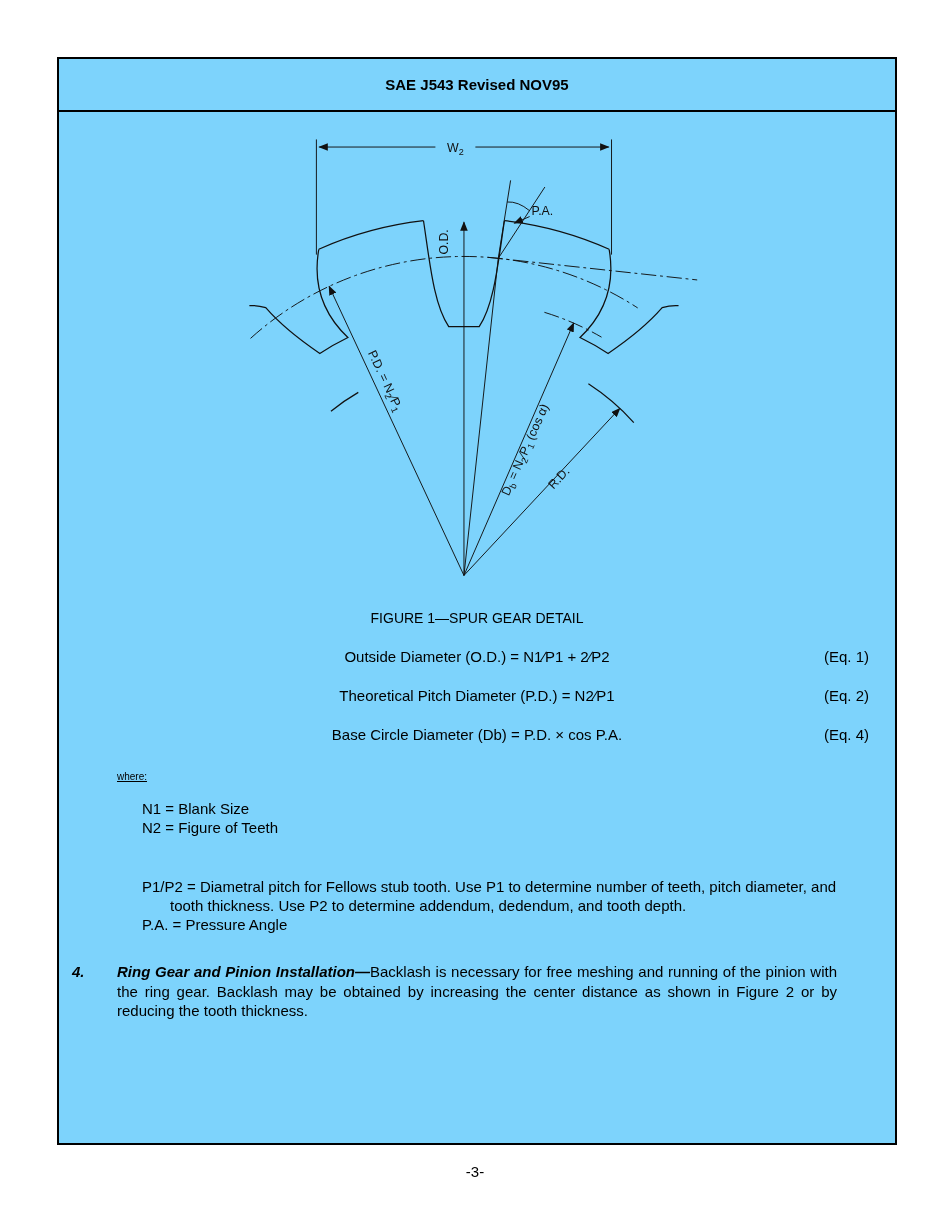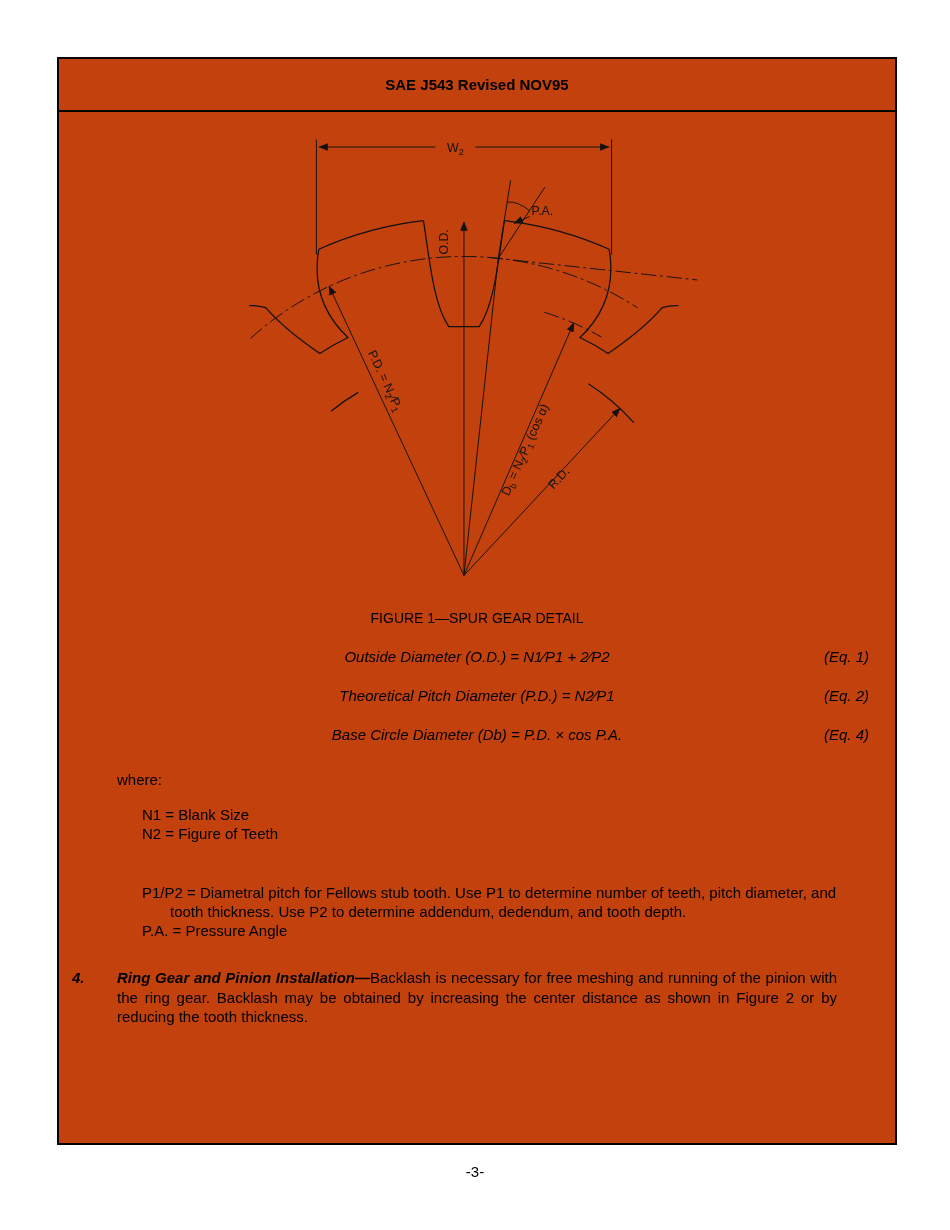--- a/index.html
+++ b/index.html
@@ -8,37 +8,37 @@
     background: #ffffff;
     font-family: "Liberation Sans", sans-serif;
     color: #000;
     position: relative;
   }
   .frame {
     position: absolute;
     left: 57px; top: 57px;
     width: 836px; height: 1084px;
     border: 2px solid #000;
-    background: #c2410c;
+    background: #7dd3fc;
   }
   .doc-header {
     height: 51px;
     border-bottom: 2px solid #000;
     display: flex; align-items: center; justify-content: center;
     font-weight: bold; font-size: 15px;
   }
   .figure-area { margin-top: 16px; display: flex; justify-content: center; padding-left: 12px; }
   .caption { text-align: center; font-size: 14px; margin-top: 6px; }
   .equations { margin-top: 10px; padding: 0 26px; }
   .eq-row {
     position: relative; text-align: center;
-    font-size: 15px; margin: 22px 0; font-style: italic;
+    font-size: 15px; margin: 22px 0;
   }
   .eq-tag { position: absolute; right: 0; top: 0; }
-  .where { margin: 28px 0 0 58px; font-size: 15px; }
+  .where { margin: 28px 0 0 58px; font-size: 10px; text-decoration: underline; }
   .definitions { margin: 17px 58px 0 83px; font-size: 15px; }
   .def-item { line-height: 19px; }
   .def-hanging { padding-left: 28px; text-indent: -28px; margin-top: 40px; }
   .section4 {
     position: relative;
     margin: 28px 58px 0 58px;
     font-size: 15px; line-height: 19.5px;
     text-align: justify;
   }
   .section-number {

